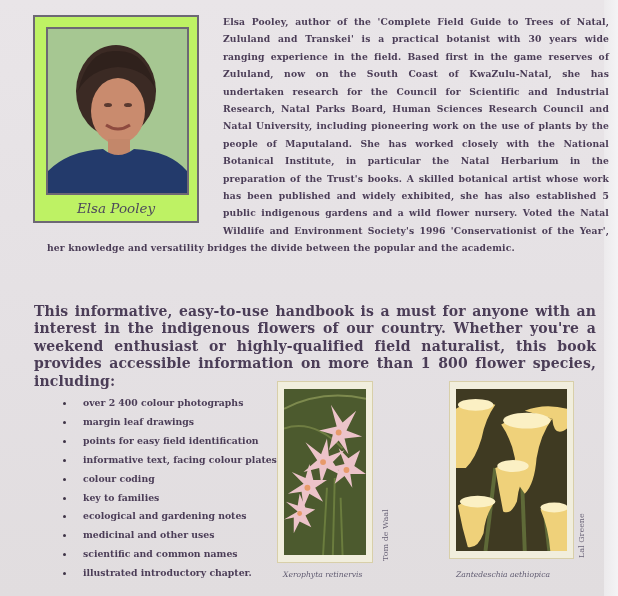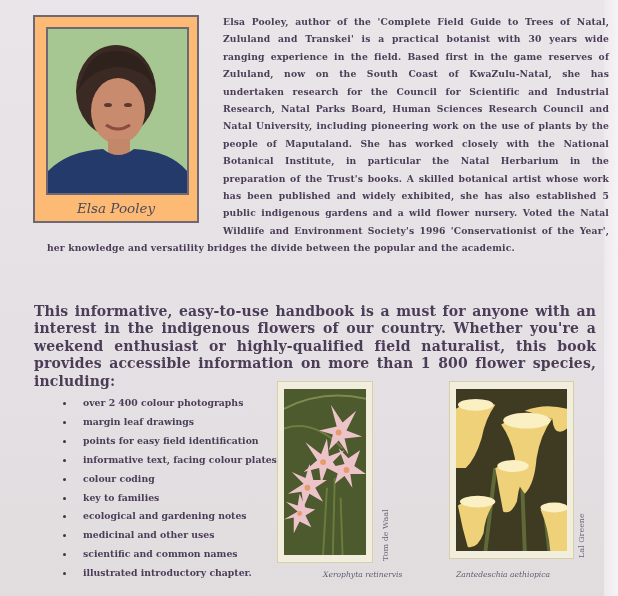--- a/index.html
+++ b/index.html
@@ -14,21 +14,21 @@
       position: absolute; left: 0; top: 0; width: 604px; height: 596px;
       background: linear-gradient(180deg, #e9e5e8 0%, #e4e0e3 60%, #e1dddf 100%);
     }
     .page-edge {
       position: absolute; left: 604px; top: 0; width: 14px; height: 596px;
       background: linear-gradient(90deg, #eceaec 0%, #f4f3f5 100%);
     }
     
     .author-frame {
       position: absolute; left: 33px; top: 15px; width: 166px; height: 208px;
-      border: 2px solid #6d6874; background: #fdba74; box-sizing: border-box;
+      border: 2px solid #6d6874; background: #bef264; box-sizing: border-box;
     }
     .author-photo {
       position: absolute; left: 11px; top: 10px; width: 143px; height: 168px;
       border: 2px solid #6d6874; box-sizing: border-box;
       background: #a9c894; overflow: hidden;
     }
     .author-photo svg { display: block; }
     .author-caption {
       position: absolute; left: 0; top: 183px; width: 100%; text-align: center;
       font-family: "DejaVu Serif", serif; font-style: italic; font-size: 13.5px;
@@ -73,21 +73,21 @@
     .credit {
       position: absolute; font-size: 8px; color: #6a6478;
       transform: rotate(-90deg); transform-origin: left top; white-space: nowrap;
     }
     .credit-1 { left: 381px; top: 561px; }
     .credit-2 { left: 577px; top: 558px; }
     .species {
       position: absolute; font-style: italic; font-size: 7.6px; color: #5f5a70;
       white-space: nowrap;
     }
-    .species-1 { left: 283px; top: 570px; margin-left: 40px; }
+    .species-1 { left: 283px; top: 570px; }
     .species-2 { left: 456px; top: 570px; }
   </style>
 </head>
 <body>
 
 <div class="page"></div>
 <div class="page-edge"></div>
 
 <div class="author-frame">
   <div class="author-photo">

